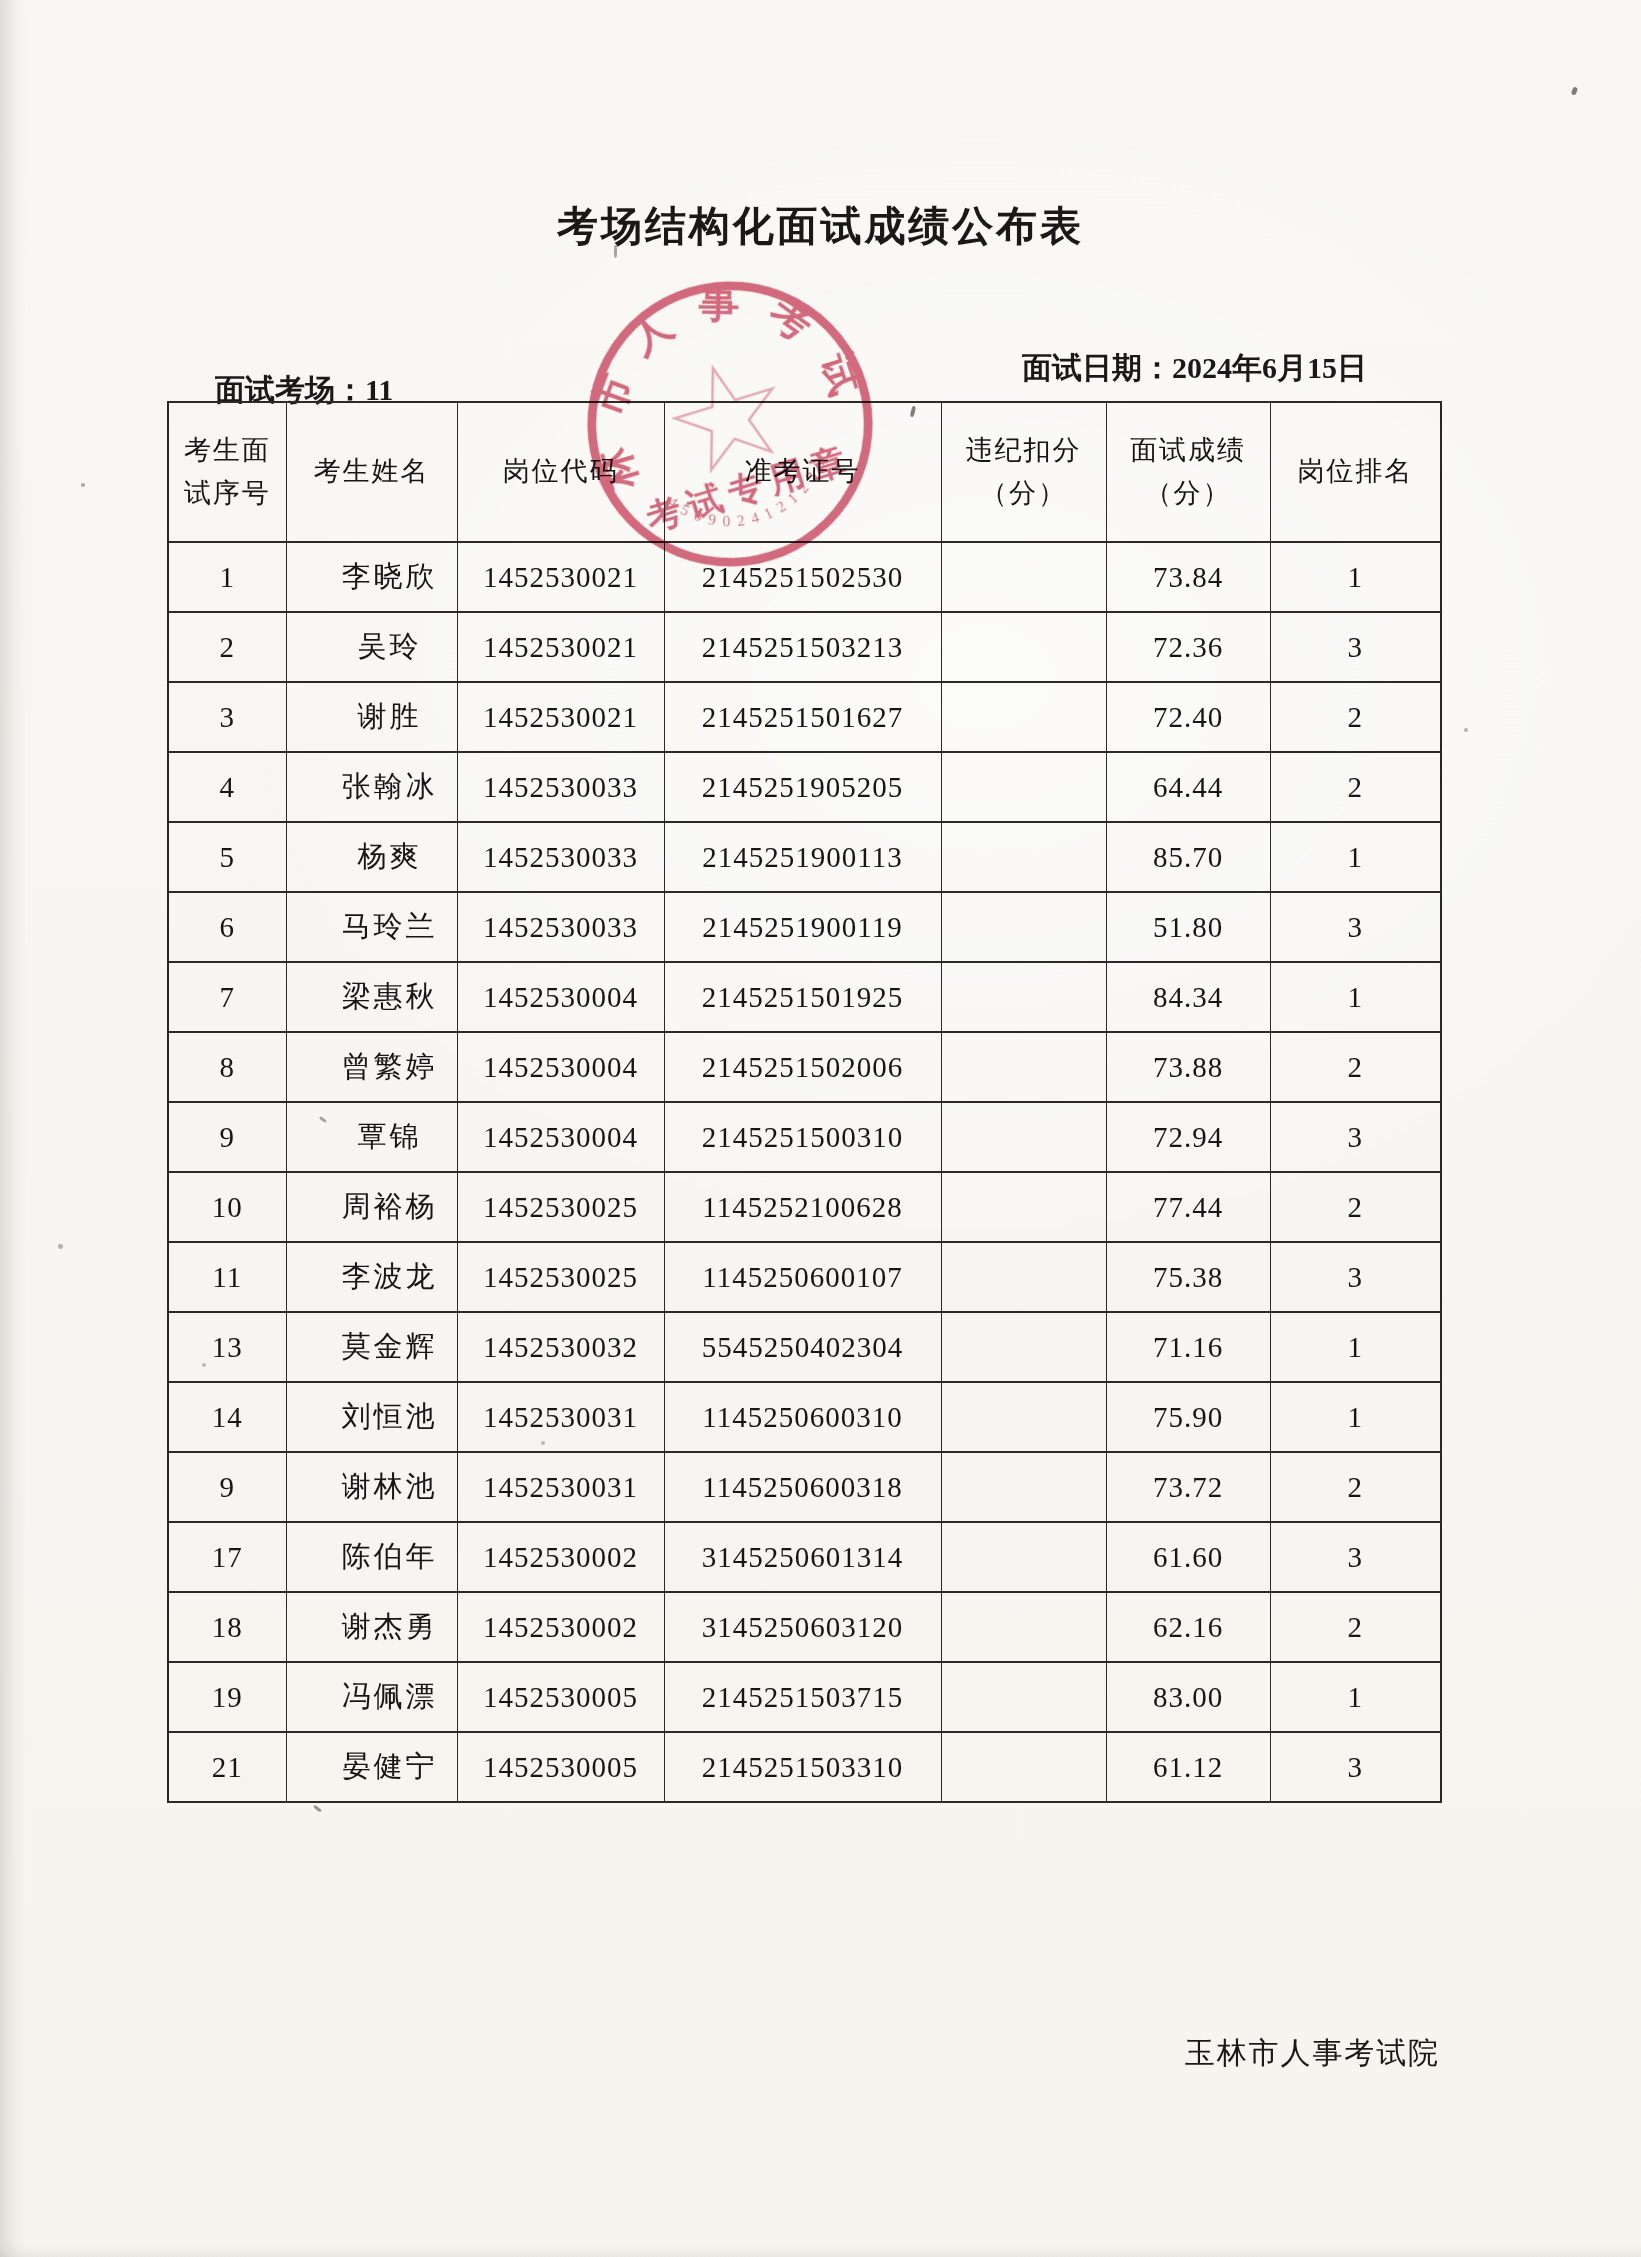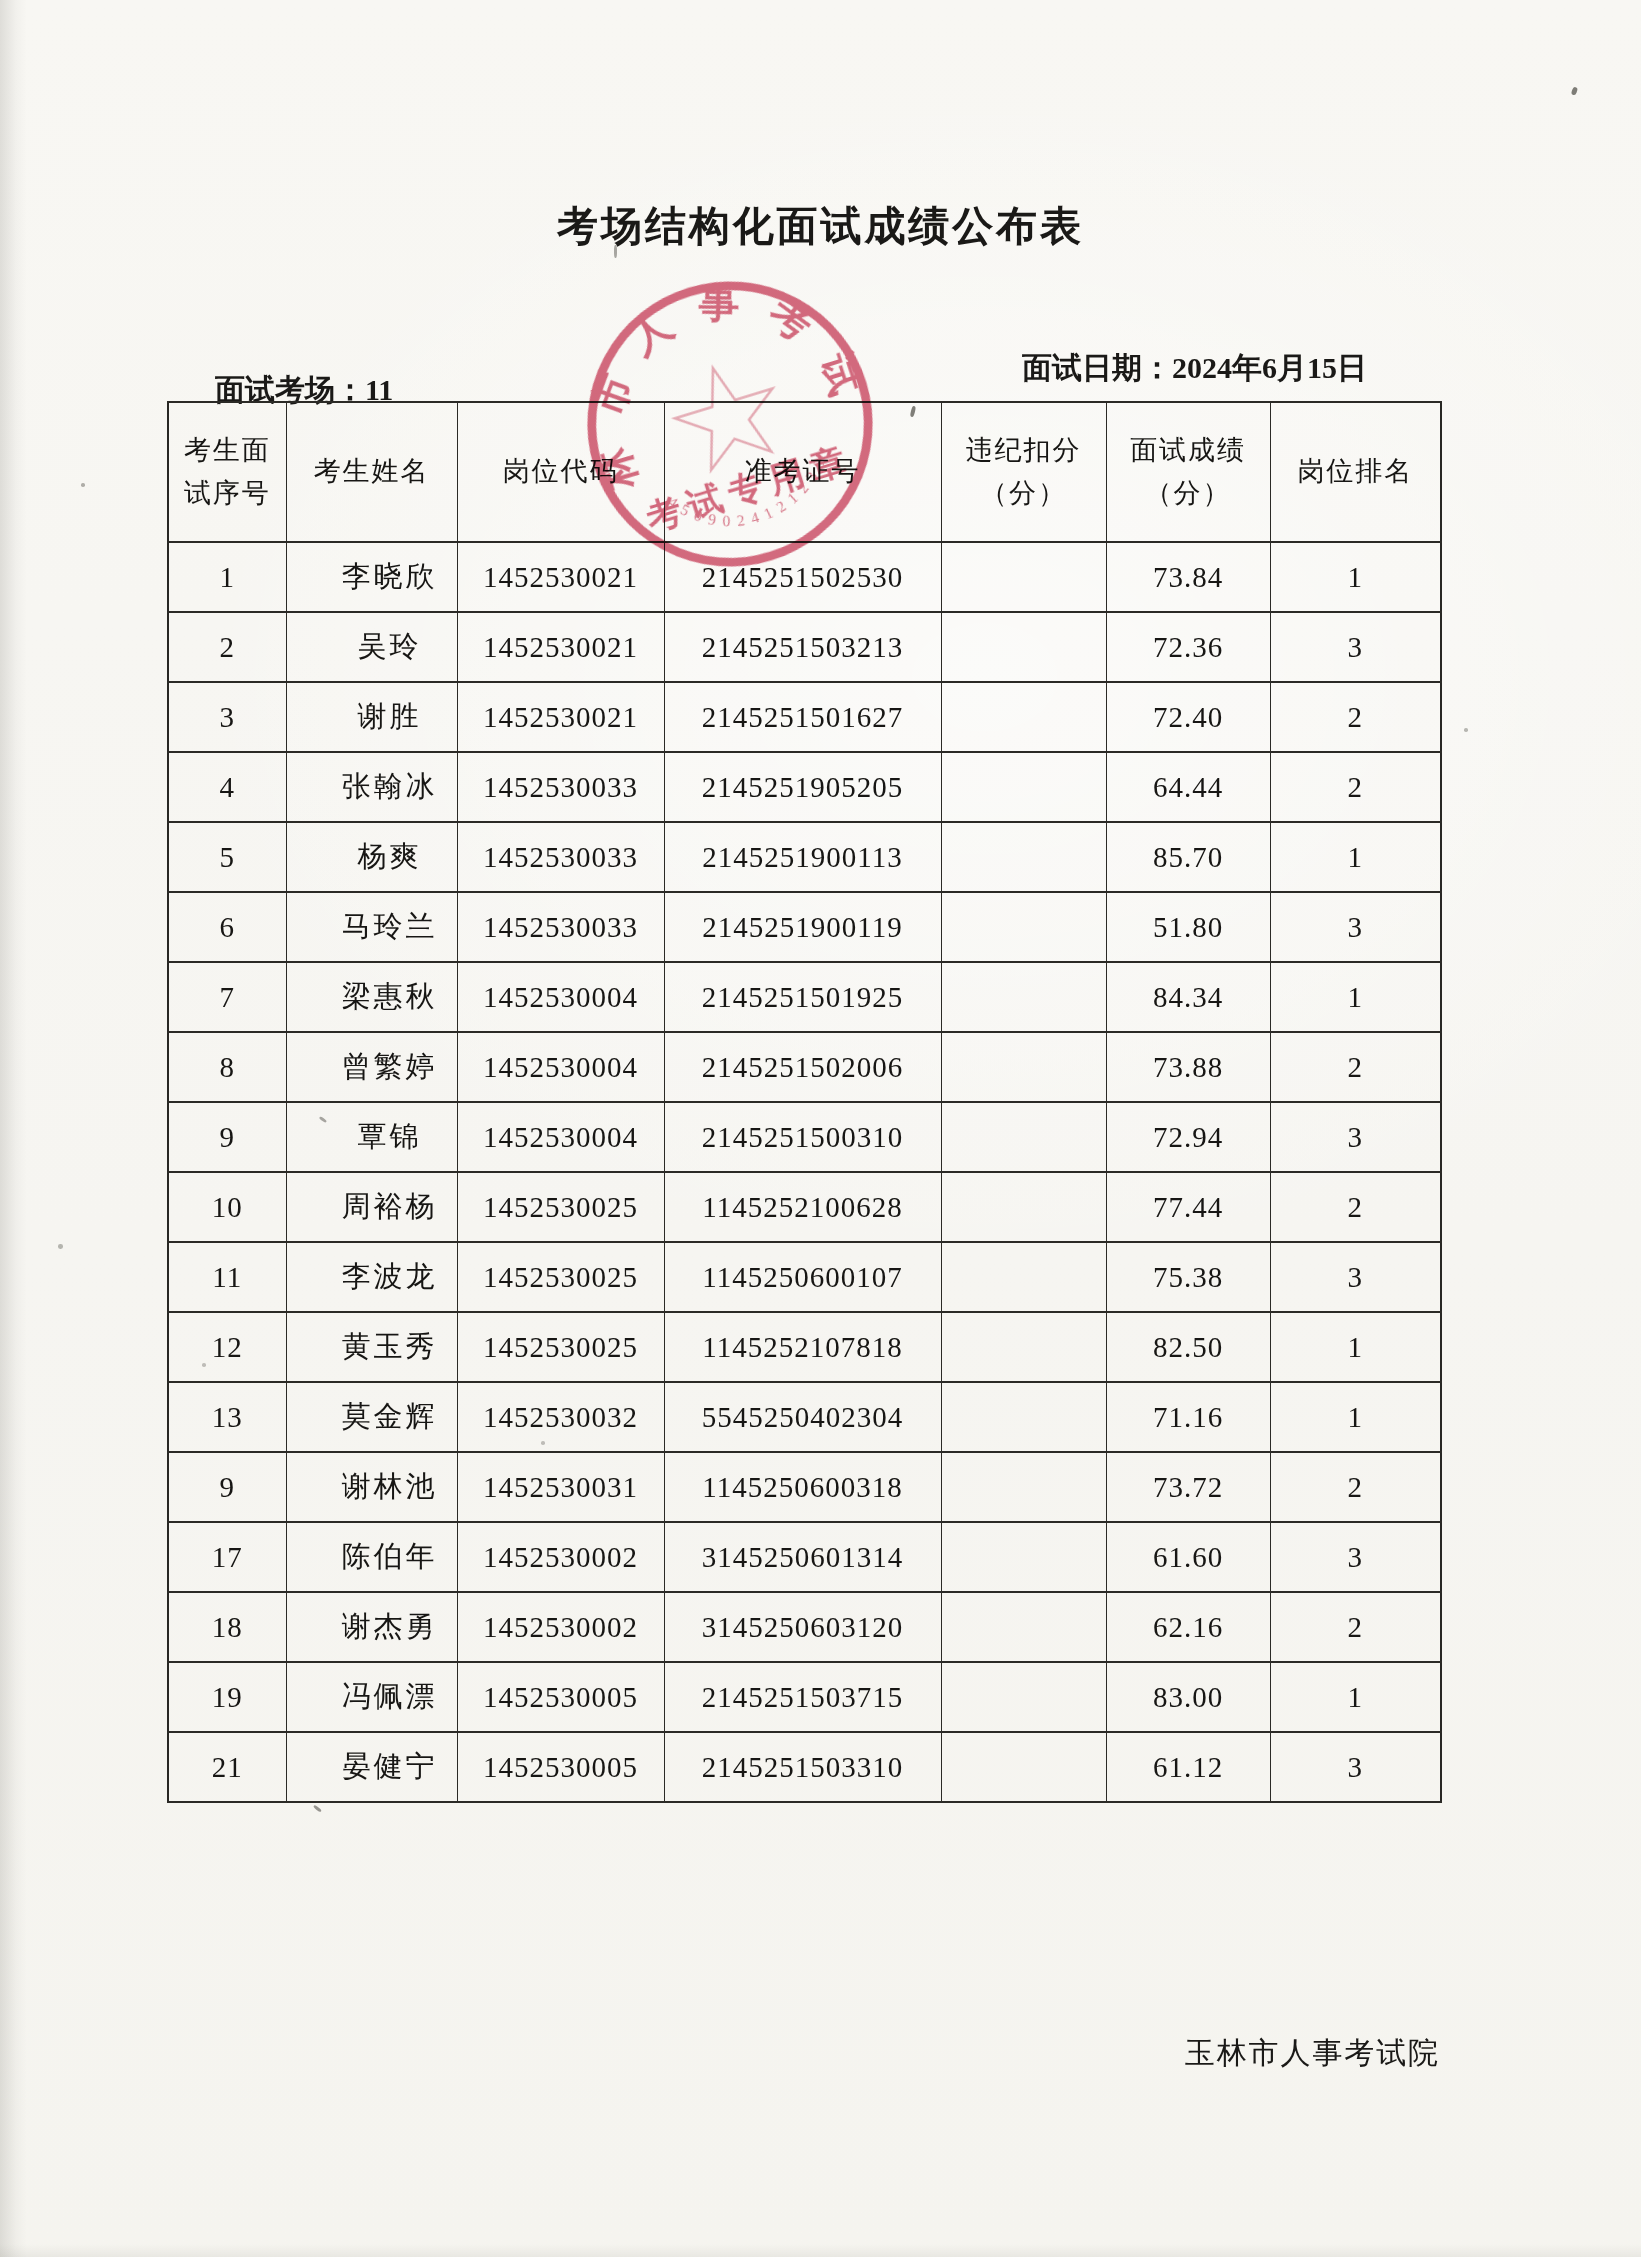--- a/index.html
+++ b/index.html
@@ -204,35 +204,35 @@
         <tr>
       <td class="c-seq">11</td>
       <td class="c-name">李波龙</td>
       <td class="c-post">1452530025</td>
       <td class="c-ticket">1145250600107</td>
       <td class="c-ded"></td>
       <td class="c-score">75.38</td>
       <td class="c-rank">3</td>
     </tr>
         <tr>
-      <td class="c-seq">12</td>
-      <td class="c-name">黄玉秀</td>
-      <td class="c-post">1452530025</td>
-      <td class="c-ticket">1145252107818</td>
-      <td class="c-ded"></td>
-      <td class="c-score">82.50</td>
-      <td class="c-rank">1</td>
-    </tr>
-        <tr>
       <td class="c-seq">13</td>
       <td class="c-name">莫金辉</td>
       <td class="c-post">1452530032</td>
       <td class="c-ticket">5545250402304</td>
       <td class="c-ded"></td>
       <td class="c-score">71.16</td>
+      <td class="c-rank">1</td>
+    </tr>
+        <tr>
+      <td class="c-seq">14</td>
+      <td class="c-name">刘恒池</td>
+      <td class="c-post">1452530031</td>
+      <td class="c-ticket">1145250600310</td>
+      <td class="c-ded"></td>
+      <td class="c-score">75.90</td>
       <td class="c-rank">1</td>
     </tr>
         <tr>
       <td class="c-seq">9</td>
       <td class="c-name">谢林池</td>
       <td class="c-post">1452530031</td>
       <td class="c-ticket">1145250600318</td>
       <td class="c-ded"></td>
       <td class="c-score">73.72</td>
       <td class="c-rank">2</td>

